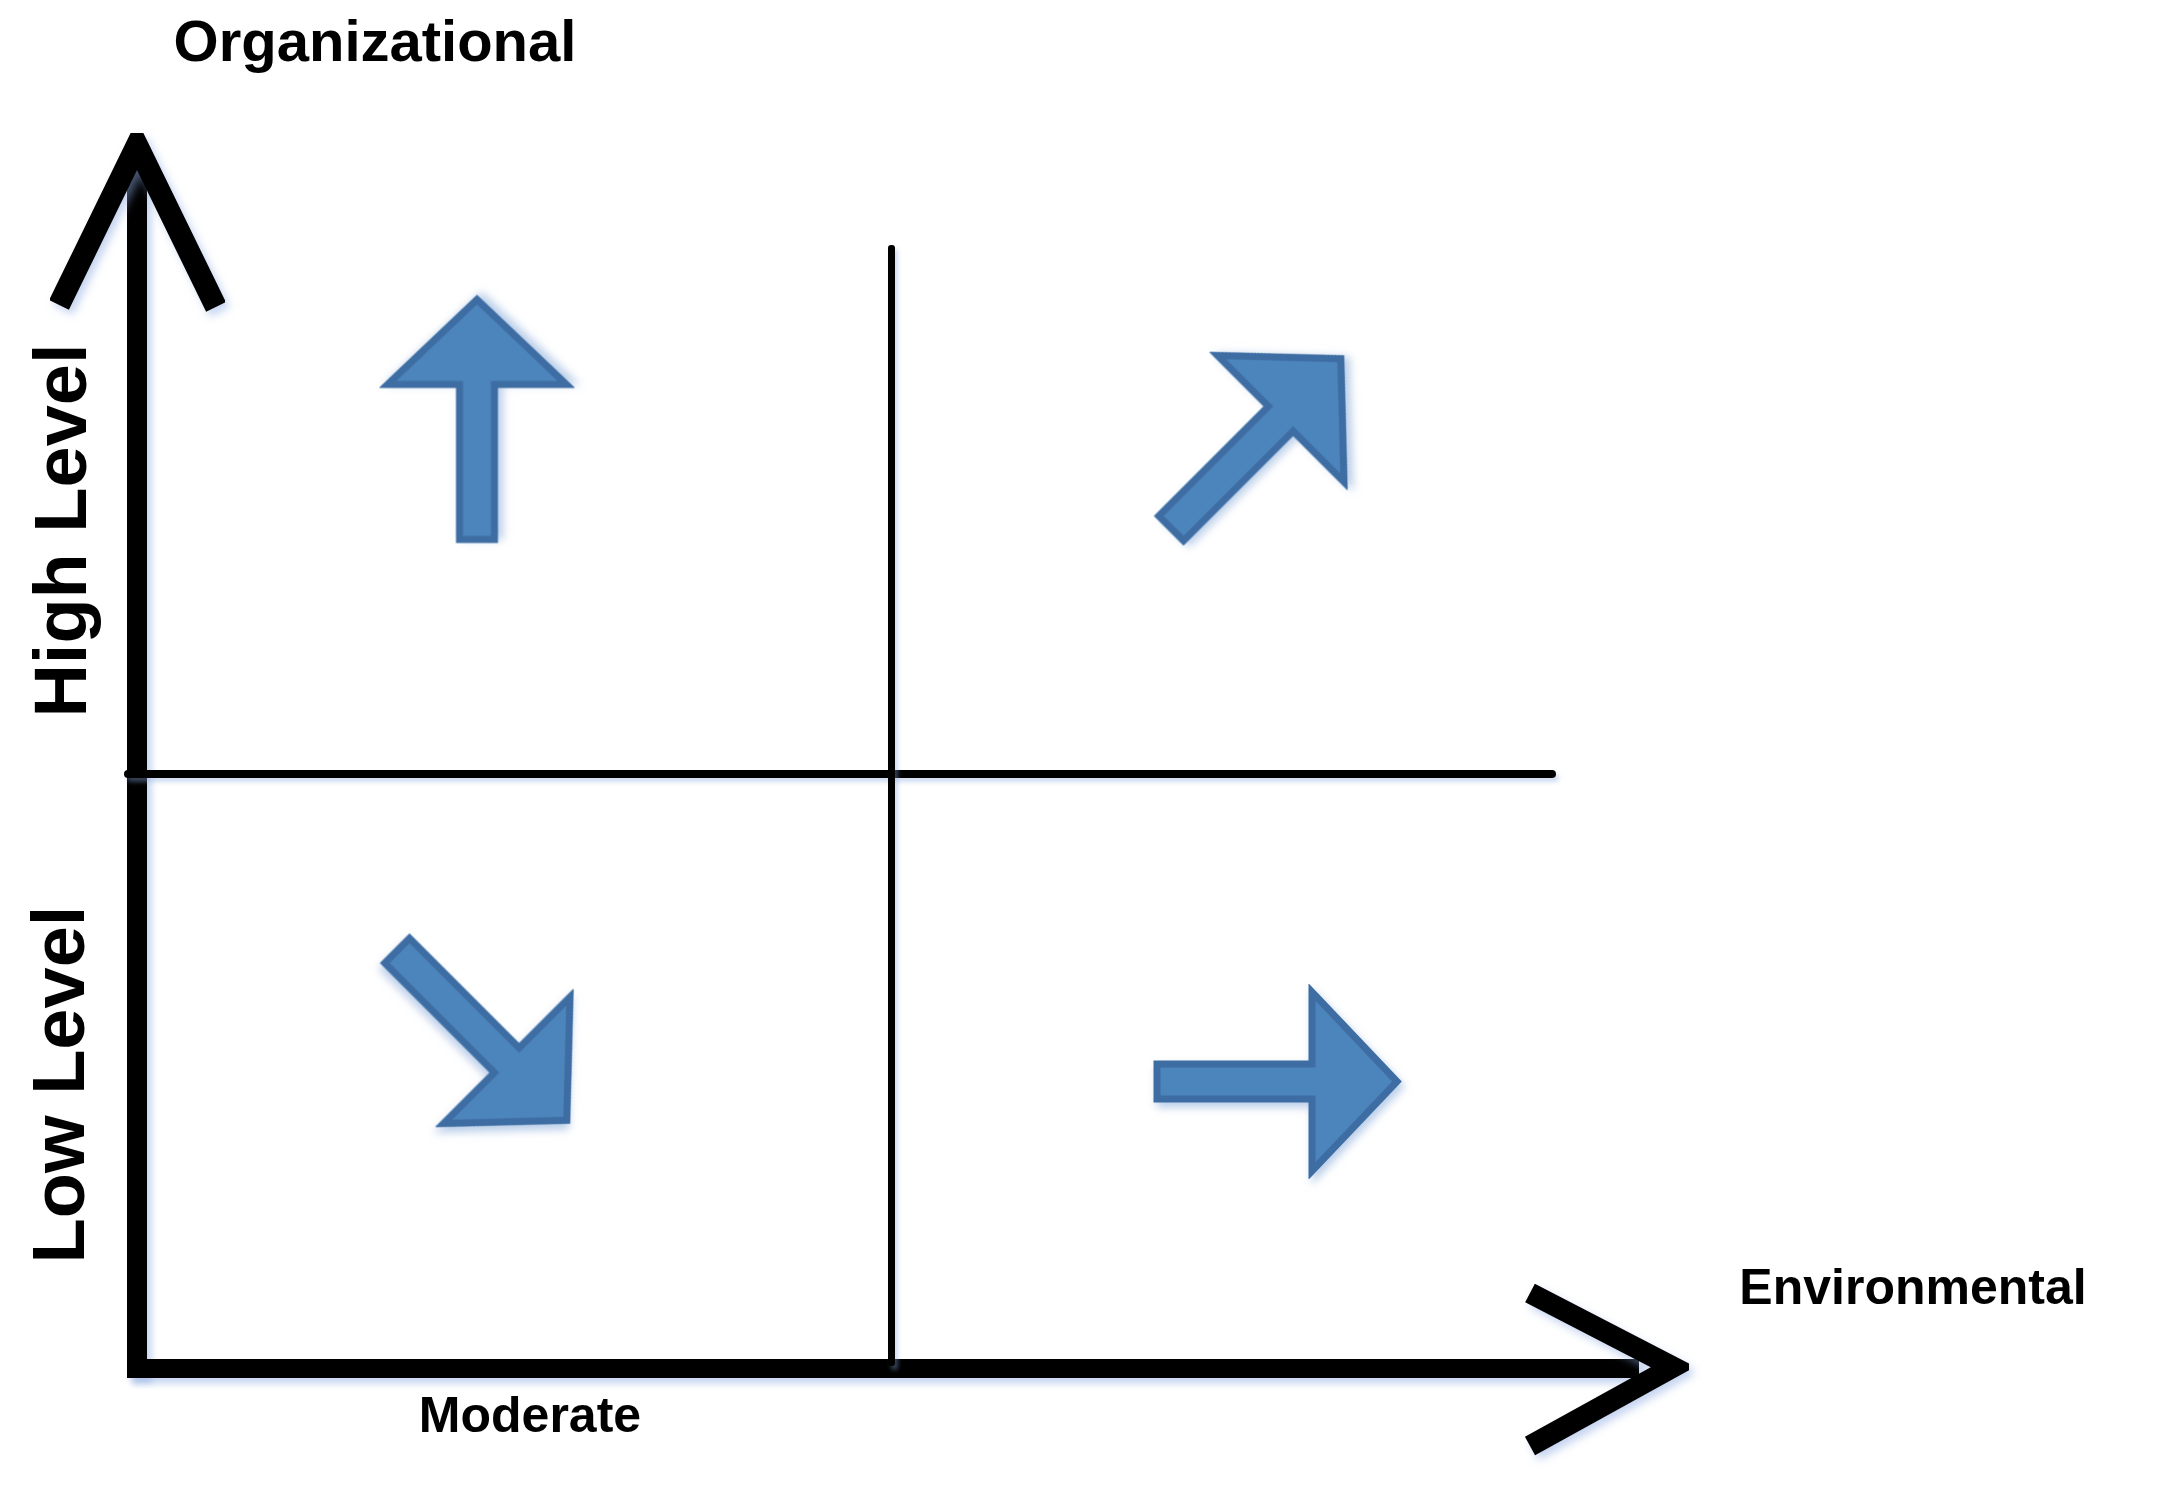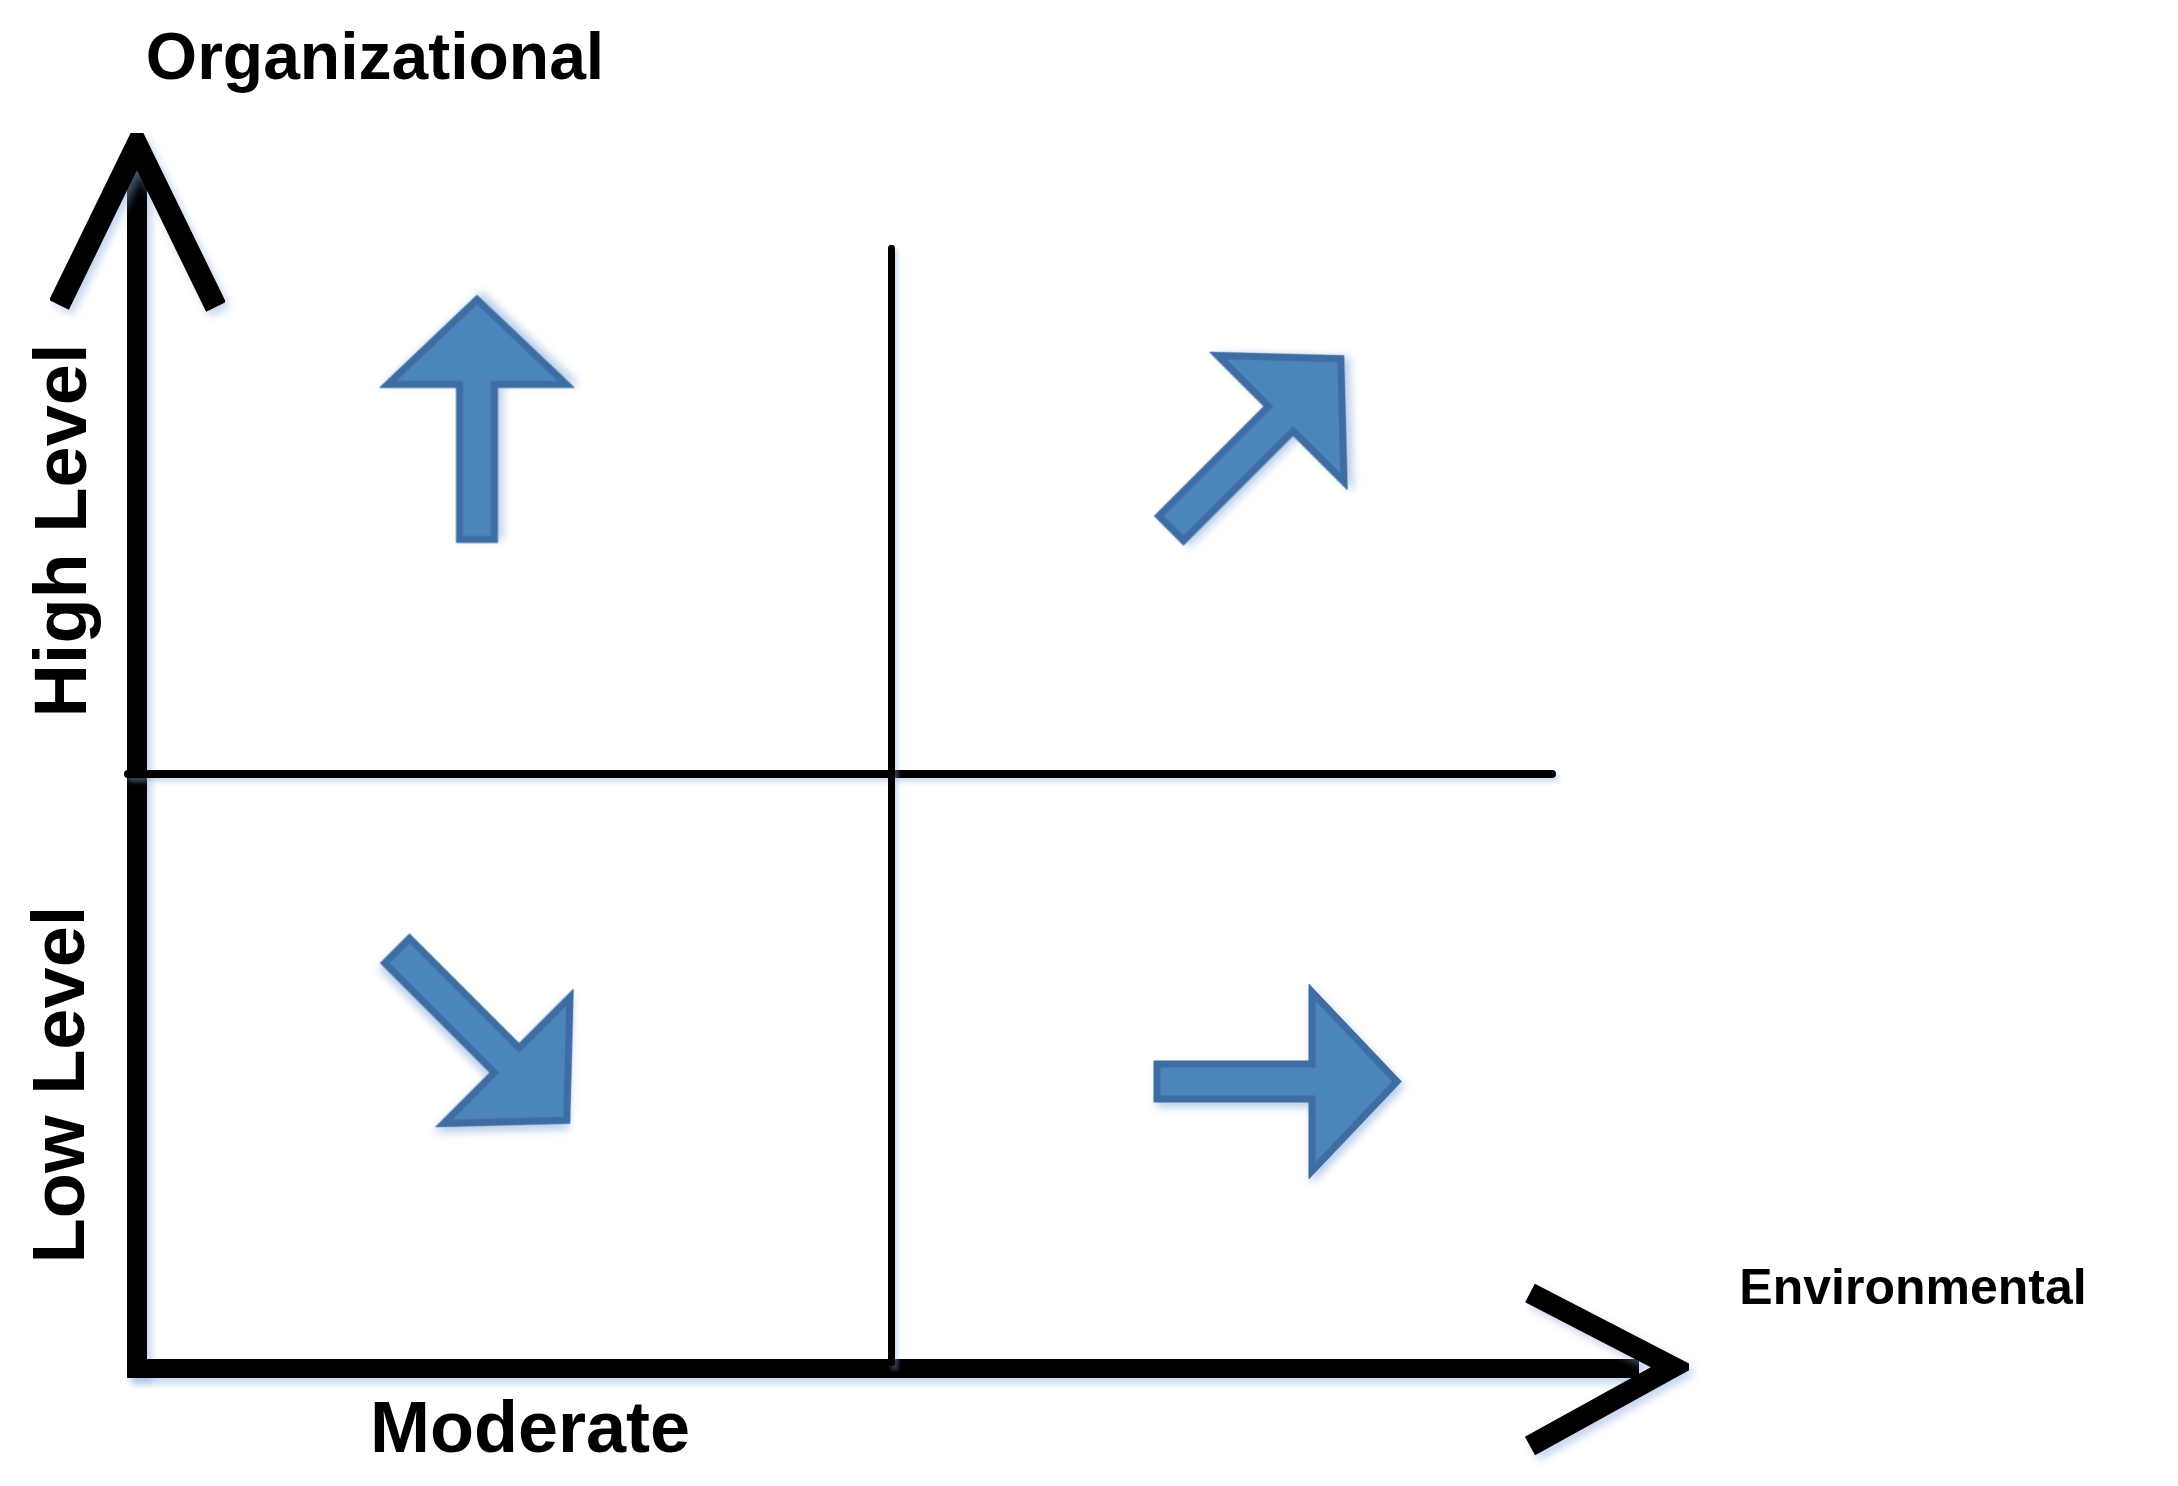--- a/index.html
+++ b/index.html
@@ -10,22 +10,22 @@
     background: #ffffff;
     overflow: hidden;
     font-family: "Liberation Sans", sans-serif;
     font-weight: bold;
     color: #000000;
   }
   .txt { position: absolute; text-align: center; white-space: nowrap; }
 
   
   .chart-title {
-    left: 95px; top: 10px; width: 560px;
-    font-size: 66px; line-height: 1.42;
+    left: 95px; top: 0; width: 560px;
+    font-size: 58px; line-height: 1.42;
   }
 
   
   .axis-line { position: absolute; background: #000; box-shadow: 5px 6px 6px rgba(140,170,225,0.45); }
   .y-axis-line { left: 127px; top: 168px; width: 20px; height: 1209px; }
   .x-axis-line { left: 127px; top: 1359px; width: 1512px; height: 19px; }
 
   
   .divider { position: absolute; background: #000; }
   .divider-h { left: 124px; top: 770px; width: 1432px; height: 8px; border-radius: 4px; box-shadow: 3px 4px 4px rgba(140,170,225,0.4); }
@@ -36,21 +36,21 @@
   .chevron-y { left: 50px; top: 133px; }
   .chevron-x { left: 1519px; top: 1282px; }
 
   
   .v-label {
     position: absolute; width: 400px; text-align: center;
     font-size: 74px; transform: rotate(-90deg); white-space: nowrap;
   }
   .v-label-high { left: -140px; top: 488px; }
   .v-label-low  { left: -142px; top: 1042px; }
-  .h-label { font-size: 72px; }
+  .h-label { font-size: 50px; }
   .h-label-moderate { left: 330px; top: 1386px; width: 400px; }
   .h-label-high     { left: 987px; top: 1389px; width: 400px; }
 
   
   .x-axis-title {
     left: 1648px; top: 1252px; width: 530px;
     font-size: 50px; line-height: 1.42;
   }
 
   

